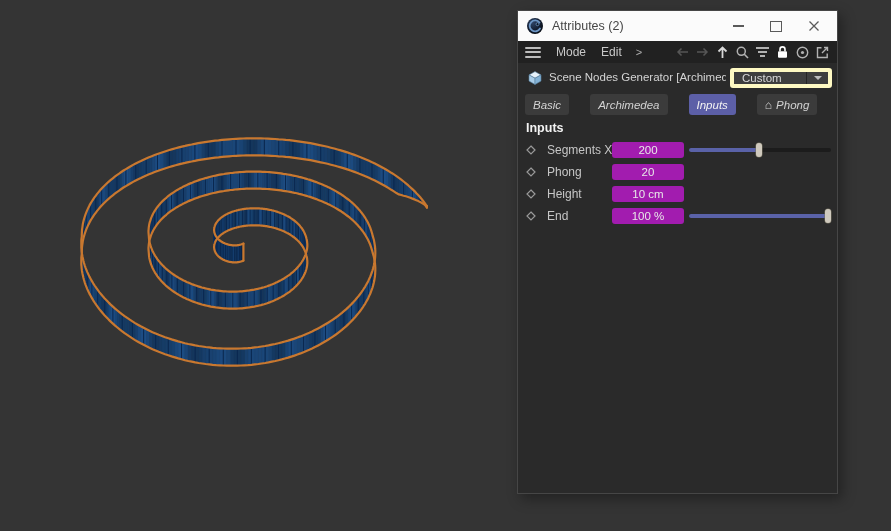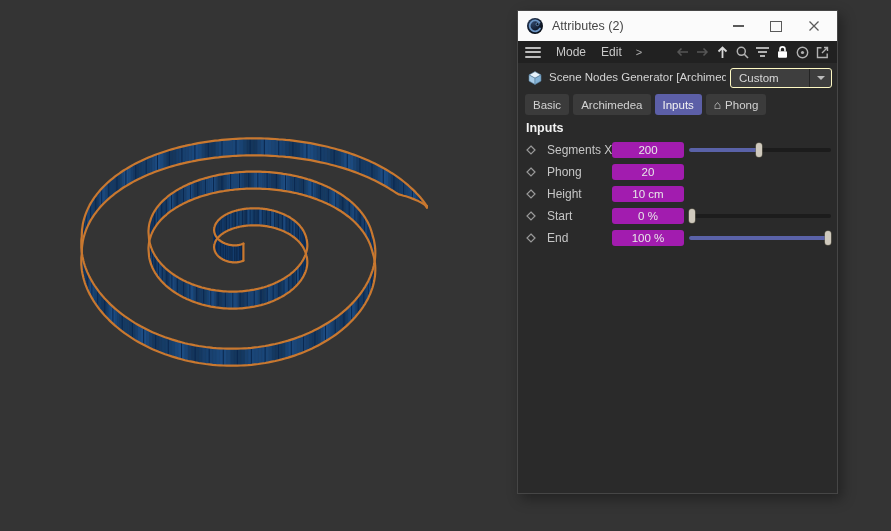--- a/index.html
+++ b/index.html
@@ -41,27 +41,27 @@
   .filter-bars{display:flex;flex-direction:column;align-items:center;gap:2.5px;width:14px;}
   .filter-bars i{display:block;height:1.8px;background:#b2b2b2;}
   .filter-bars i:nth-child(1){width:13px;}
   .filter-bars i:nth-child(2){width:9px;}
   .filter-bars i:nth-child(3){width:5px;}
 
   
   .objrow{position:absolute;left:0;top:52px;right:0;height:30px;}
   .cube-icon{position:absolute;left:9px;top:7px;}
   .objname{position:absolute;left:31px;top:8px;width:177px;font-size:11.5px;color:#d3d3d3;white-space:nowrap;overflow:hidden;}
-  .preset{position:absolute;left:212px;top:5px;width:102px;height:20px;background:#3e3e3e;border:1px solid #fef9c3;border-radius:3px;box-sizing:border-box;display:flex;align-items:center;}
+  .preset{position:absolute;left:212px;top:5px;width:102px;height:20px;background:#3e3e3e;border:4px solid #fef9c3;border-radius:3px;box-sizing:border-box;display:flex;align-items:center;}
   .preset-label{font-size:11.5px;color:#d8d8d8;padding-left:8px;flex:1;}
   .preset-arrow{width:21px;height:100%;border-left:1px solid #242424;display:flex;align-items:center;justify-content:center;}
   .tri-down{width:0;height:0;border-left:4px solid transparent;border-right:4px solid transparent;border-top:4.5px solid #bdbdbd;}
 
   
-  .tabs{position:absolute;left:7px;top:83px;right:21px;height:21px;display:flex;gap:4px;}
+  .tabs{position:absolute;left:7px;top:83px;right:21px;height:21px;display:flex;gap:21px;font-style:italic;}
   .tab{height:21px;border-radius:3px;background:#3b3b3b;color:#d2d2d2;font-size:11.5px;display:flex;align-items:center;padding:0 8px;white-space:nowrap;}
   .tab.active{background:#5c5fa7;color:#f2f2f2;}
   .tab .phong-glyph{font-size:12px;margin-right:4px;color:#cfcfcf;line-height:1;}
 
   
   .section-title{position:absolute;left:8px;top:110px;font-size:12.5px;font-weight:bold;color:#f2f2f2;}
   .params{position:absolute;left:0;top:128px;right:0;}
   .prow{position:relative;height:22px;}
   .diamond-wrap{position:absolute;left:8px;top:6px;width:10px;height:10px;display:flex;}
   .plabel{position:absolute;left:29px;top:0;line-height:22px;font-size:12px;color:#c6c6c6;}
@@ -1237,33 +1237,20 @@
         <span class="diamond-wrap">
             <svg width="10" height="10" viewBox="0 0 10 10">
               <path d="M5 1 L9 5 L5 9 L1 5 Z" fill="none" stroke="#9a9a9a" stroke-width="1.2"></path>
             </svg>
           </span>
         <span class="plabel">Height</span>
         <span class="pvalue">10 cm</span>
 
       </div>
 
-      <div class="prow">
-        <span class="diamond-wrap">
-            <svg width="10" height="10" viewBox="0 0 10 10">
-              <path d="M5 1 L9 5 L5 9 L1 5 Z" fill="none" stroke="#9a9a9a" stroke-width="1.2"></path>
-            </svg>
-          </span>
-        <span class="plabel">Start</span>
-        <span class="pvalue">0 %</span>
-        <span class="pslider">
-            <i class="fill" style="width: 3px;"></i>
-            <i class="knob" style="left: 0px;"></i>
-          </span>
-      </div>
 
       <div class="prow">
         <span class="diamond-wrap">
             <svg width="10" height="10" viewBox="0 0 10 10">
               <path d="M5 1 L9 5 L5 9 L1 5 Z" fill="none" stroke="#9a9a9a" stroke-width="1.2"></path>
             </svg>
           </span>
         <span class="plabel">End</span>
         <span class="pvalue">100 %</span>
         <span class="pslider">

